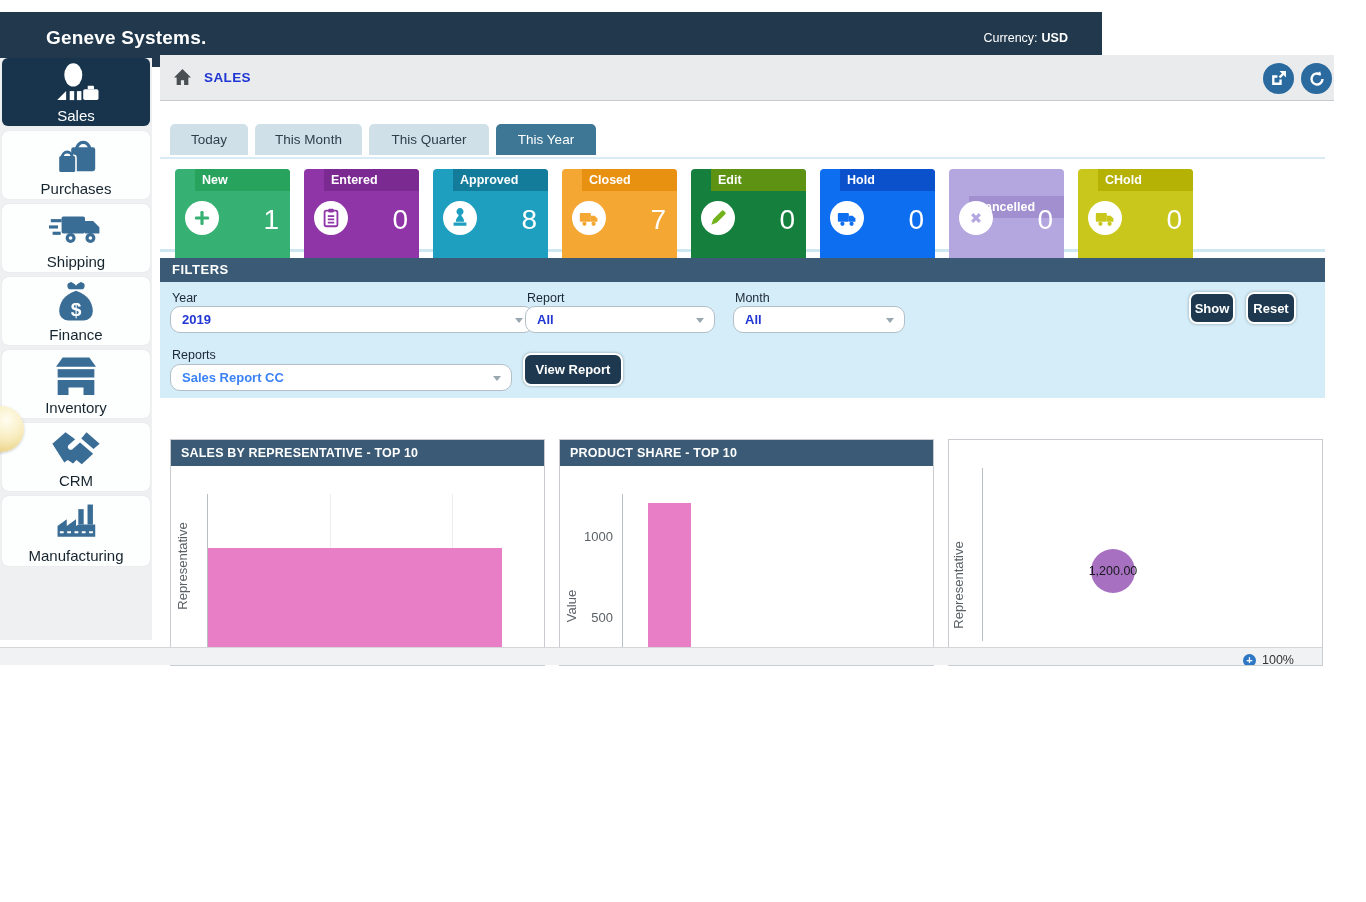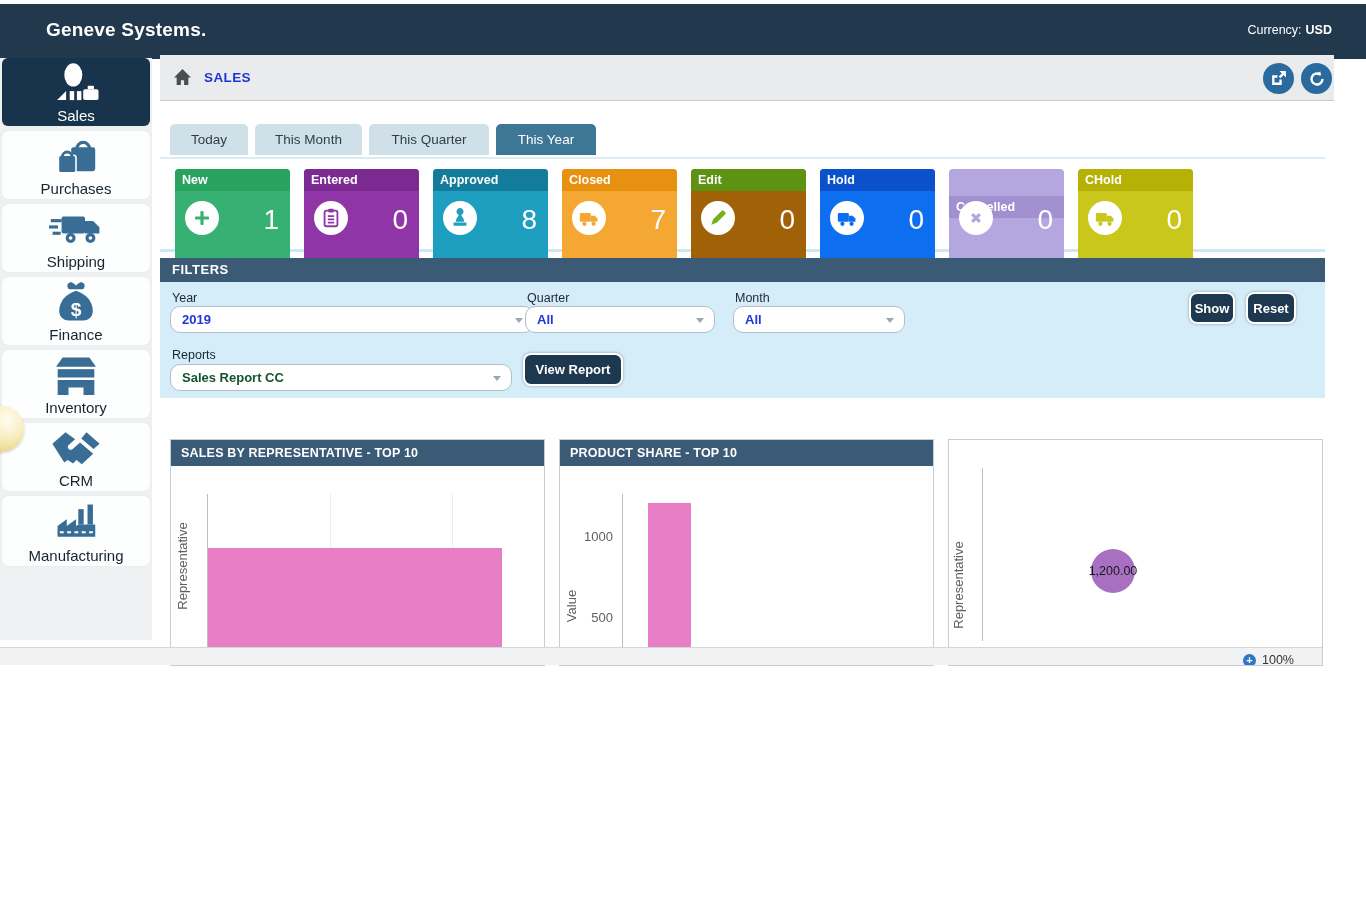--- a/index.html
+++ b/index.html
@@ -1,21 +1,21 @@
 <!DOCTYPE html>
 <html><head>
 <meta charset="utf-8">
 <style>
   * { margin:0; padding:0; box-sizing:border-box; }
   html,body { background:#fff; }
   body { font-family:"Liberation Sans","DejaVu Sans",sans-serif; }
   #app { position:relative; width:1366px; height:902px; background:#fff; overflow:hidden; }
 
   
-  .topbar { position:absolute; left:0; top:4px; width:1366px; height:55px; background:#21384d; }
+  .topbar { position:absolute; left:0; top:12px; width:1102px; height:55px; background:#21384d; }
   .brand { position:absolute; left:46px; top:15px; color:#fff; font-size:19px; font-weight:bold; letter-spacing:.2px; }
   .currency { position:absolute; right:34px; top:19px; color:#fff; font-size:12.5px; }
   .currency b { margin-left:4px; }
 
   
   .sidebar { position:absolute; left:0; top:58px; width:152px; height:582px; background:#eef0f2; }
   .side-item { width:148px; margin:0 2px 5px 2px; height:68px; background:#fdfefe; border-radius:6px;
     display:flex; flex-direction:column; align-items:center; justify-content:flex-end;
     padding-bottom:2px; color:#3a6d96; cursor:pointer; box-shadow:0 0 1px rgba(0,0,0,.15); }
   .side-item .lbl { font-size:15px; color:#16242e; line-height:17px; }
@@ -39,21 +39,21 @@
   
   .tabs { position:absolute; left:170px; top:124px; display:flex; gap:7px;justify-content:space-between; }
   .tab { height:31px; border-radius:5px 5px 0 0; background:#cfe0e8; color:#2f3e49; font-size:13.5px;
     display:flex; align-items:center; justify-content:center; cursor:pointer; }
   .tab.active { color:#fff; }
 
   
   .cards-strip { position:absolute; left:160px; top:157px; width:1165px; height:95px; background:#fff;
     border-top:2px solid #d9ecf6; border-bottom:3px solid #cfe6f3; }
   .cards { position:absolute; left:15px; top:10px; display:flex; gap:14px; }
-  .card { width:115px; height:97px; border-radius:4px; overflow:hidden; position:relative; cursor:pointer; }
+  .card { width:115px; height:97px; border-radius:4px; overflow:hidden; position:relative; cursor:pointer;padding-left:20px; }
   .card .chead { height:22px; color:#fff; font-size:12.5px; font-weight:bold; padding:4px 0 0 7px; }
   .card .circle { position:absolute; left:10px; top:32px; width:34px; height:34px; border-radius:50%; background:#fff;
     display:flex; align-items:center; justify-content:center; }
   .card .num { position:absolute; right:11px; top:26px; height:49px; line-height:49px; color:#fff; font-size:28px; }
 
   
   .filters { position:absolute; left:160px; top:258px; width:1165px; }
   .fhead { height:24px; background:#3a5a75; color:#fff; font-size:13px; font-weight:bold; letter-spacing:.5px;
     line-height:24px; padding-left:12px; }
   .fbody { position:relative; height:116px; background:#d4edf9; }
@@ -262,21 +262,21 @@
           <svg width="22" height="22" viewBox="0 0 24 24" fill="currentColor">
             <rect x="2" y="6.5" width="12" height="9.5" rx="1"></rect>
               <path d="M14 9.5 h4.2 l3 3 v3.5 h-7.2 z"></path>
             <circle cx="7" cy="18.3" r="2.3"></circle>
               <circle cx="17" cy="18.3" r="2.3"></circle>
           </svg>
         </div>
         <div class="num">7</div>
       </div>
 
-      <div class="card" style="background-color: #a16207;">
+      <div class="card" style="background-color: #15803d;">
         <div class="chead" style="background-color: rgb(93, 146, 18);"><span>Edit</span></div>
         <div class="circle" style="color: rgb(114, 178, 28);">
           <svg width="20" height="20" viewBox="0 0 24 24" fill="currentColor">
             <path d="M4 20 l2.2-6.4 L16.5 3.3 a1.6 1.6 0 0 1 2.3 0 l1.9 1.9 a1.6 1.6 0 0 1 0 2.3 L10.4 17.8 z"></path>
           </svg>
         </div>
         <div class="num">0</div>
       </div>
 
       <div class="card" style="background-color: rgb(14, 110, 240);">
@@ -320,42 +320,42 @@
 
   <div class="filters">
     <div class="fhead" style="background-color: rgb(58, 90, 117);">FILTERS</div>
     <div class="fbody" style="background-color: rgb(212, 237, 249);">
       <span class="flabel" style="left:12px; top:9px;text-align:center;">Year</span>
       <div class="select" style="left:10px; top:24px; width:364px;">
         <span style="color: rgb(32, 54, 212);">2019</span>
         <span class="caret"></span>
       </div>
 
-      <span class="flabel" style="left:367px; top:9px;">Quarter</span>
+      <span class="flabel" style="left:367px; top:9px;">Report</span>
       <div class="select" style="left:365px; top:24px; width:190px;">
         <span style="color: rgb(32, 54, 212);">All</span>
         <span class="caret"></span>
       </div>
 
       <span class="flabel" style="left:575px; top:9px;">Month</span>
       <div class="select" style="left:573px; top:24px; width:172px;">
         <span style="color: rgb(32, 54, 212);">All</span>
         <span class="caret"></span>
       </div>
 
       <div class="btn" style="left: 1029px; top: 10px; width: 46px; height: 32px; background-color: rgb(29, 56, 79);">
           <span>Show</span>
         </div>
       <div class="btn" style="left: 1086px; top: 10px; width: 50px; height: 32px; background-color: rgb(29, 56, 79);">
           <span>Reset</span>
         </div>
 
       <span class="flabel" style="left:12px; top:66px;">Reports</span>
       <div class="select" style="left:10px; top:82px; width:342px;">
-        <span style="color: #14532d; text-align: center;">Sales Report CC</span>
+        <span style="color: #3b82f6; text-align: center;">Sales Report CC</span>
         <span class="caret"></span>
       </div>
       <div class="btn" style="left: 363px; top: 71px; width: 100px; height: 33px; background-color: rgb(29, 56, 79);">
           <span>View Report</span>
         </div>
     </div>
   </div>
 
   <div class="panel" style="left:170px;">
     <div class="phead" style="background-color: rgb(58, 90, 117);">SALES BY REPRESENTATIVE - TOP 10</div>

